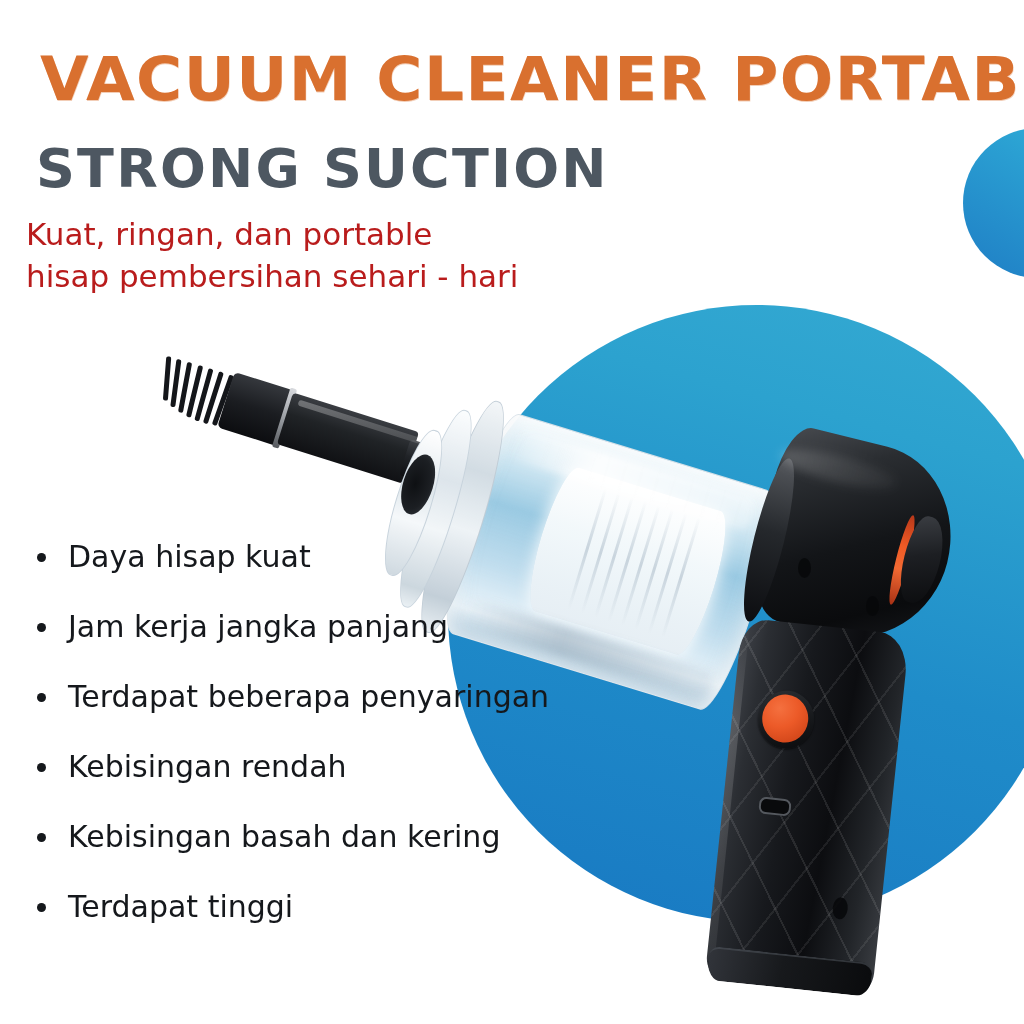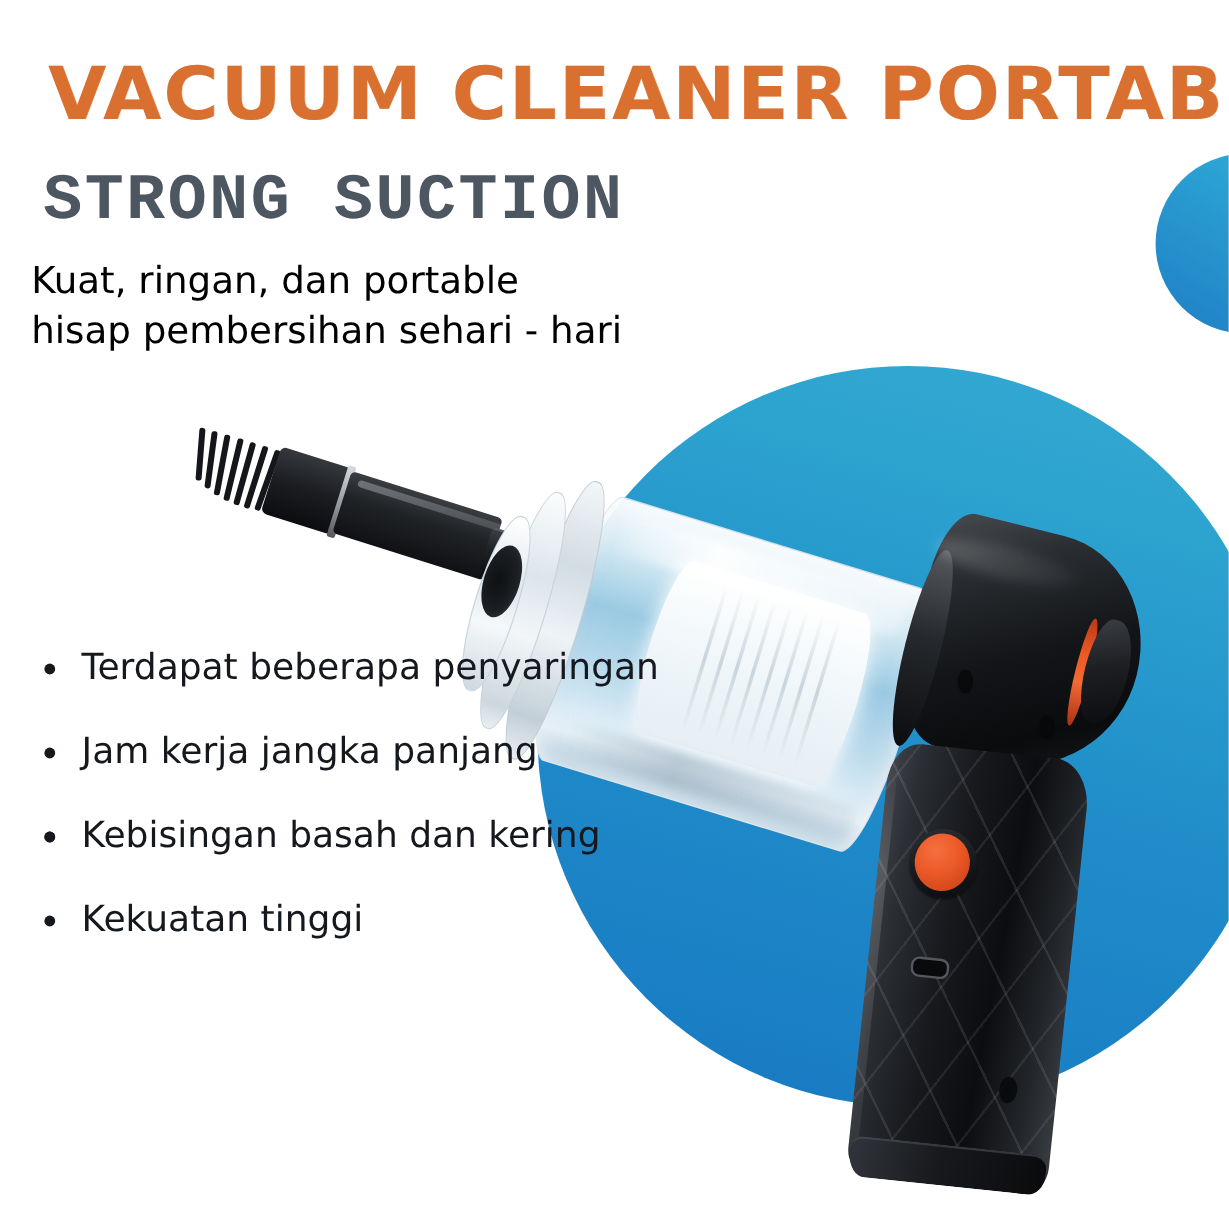--- a/index.html
+++ b/index.html
@@ -54,30 +54,29 @@
   .subheadline {
     position: absolute;
     left: 36px;
     top: 142px;
     font-size: 54px;
     line-height: 1;
     font-weight: 700;
     letter-spacing: 2.2px;
     color: #4d5761;
     white-space: nowrap;
-    font-family: Liberation Mono, monospace;
   }
   .tagline {
     position: absolute;
     left: 26px;
     top: 214px;
     font-size: 31px;
     line-height: 1.34;
     font-weight: 400;
-    color: #000000;
+    color: #b91c1c;
     white-space: nowrap;
   }
 
   
   .features {
     position: absolute;
     left: 26px;
     top: 540px;
     margin: 0;
     padding: 0;
@@ -542,32 +541,37 @@
   <div class="subheadline">STRONG SUCTION</div>
 
   <div class="tagline">
     <div>Kuat, ringan, dan portable</div>
     <div>hisap pembersihan sehari - hari</div>
   </div>
 
   <ul class="features">
     <li>
       <span class="bullet-dot"></span>
-      <span>Terdapat beberapa penyaringan</span>
+      <span>Daya hisap kuat</span>
     </li>
     <li>
       <span class="bullet-dot"></span>
       <span>Jam kerja jangka panjang</span>
     </li>
     <li>
       <span class="bullet-dot"></span>
+      <span>Terdapat beberapa penyaringan</span>
+    </li>
+    <li>
+      <span class="bullet-dot"></span>
+      <span>Kebisingan rendah</span>
     </li>
     <li>
       <span class="bullet-dot"></span>
       <span>Kebisingan basah dan kering</span>
     </li>
     <li>
       <span class="bullet-dot"></span>
-      <span>Kekuatan tinggi</span>
+      <span>Terdapat tinggi</span>
     </li>
   </ul>
 
 </div>
 
 </body></html>

